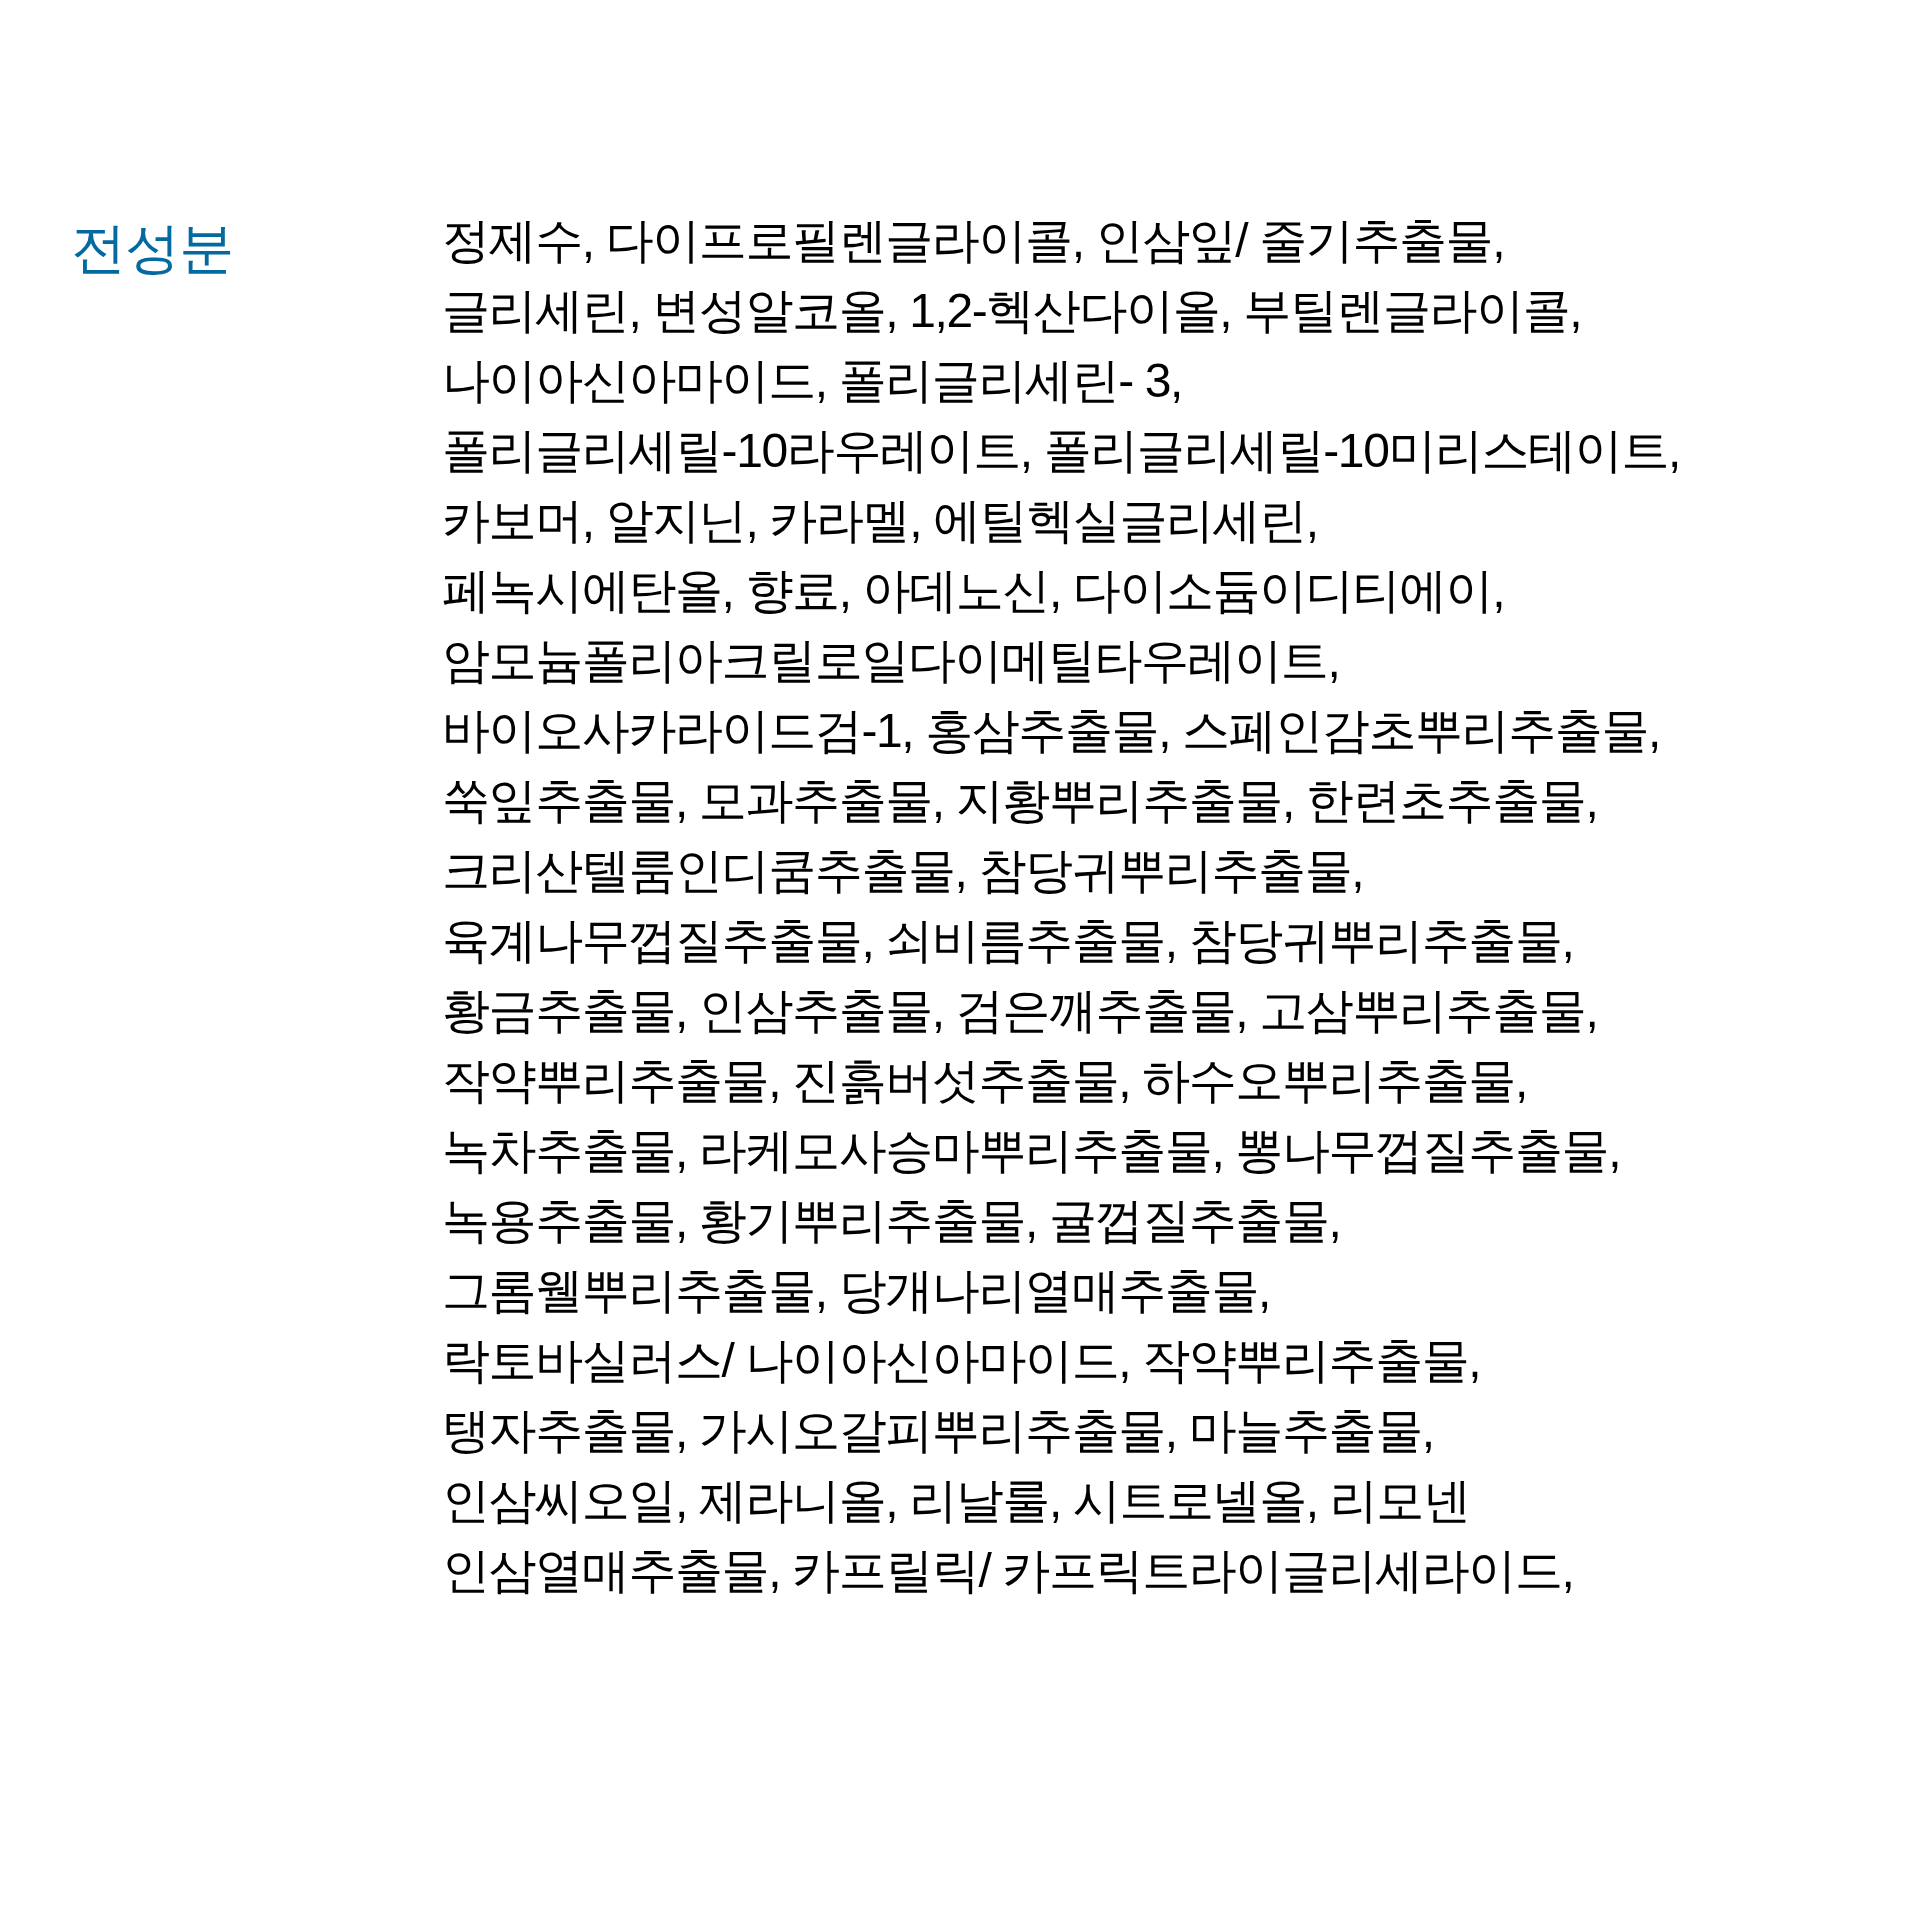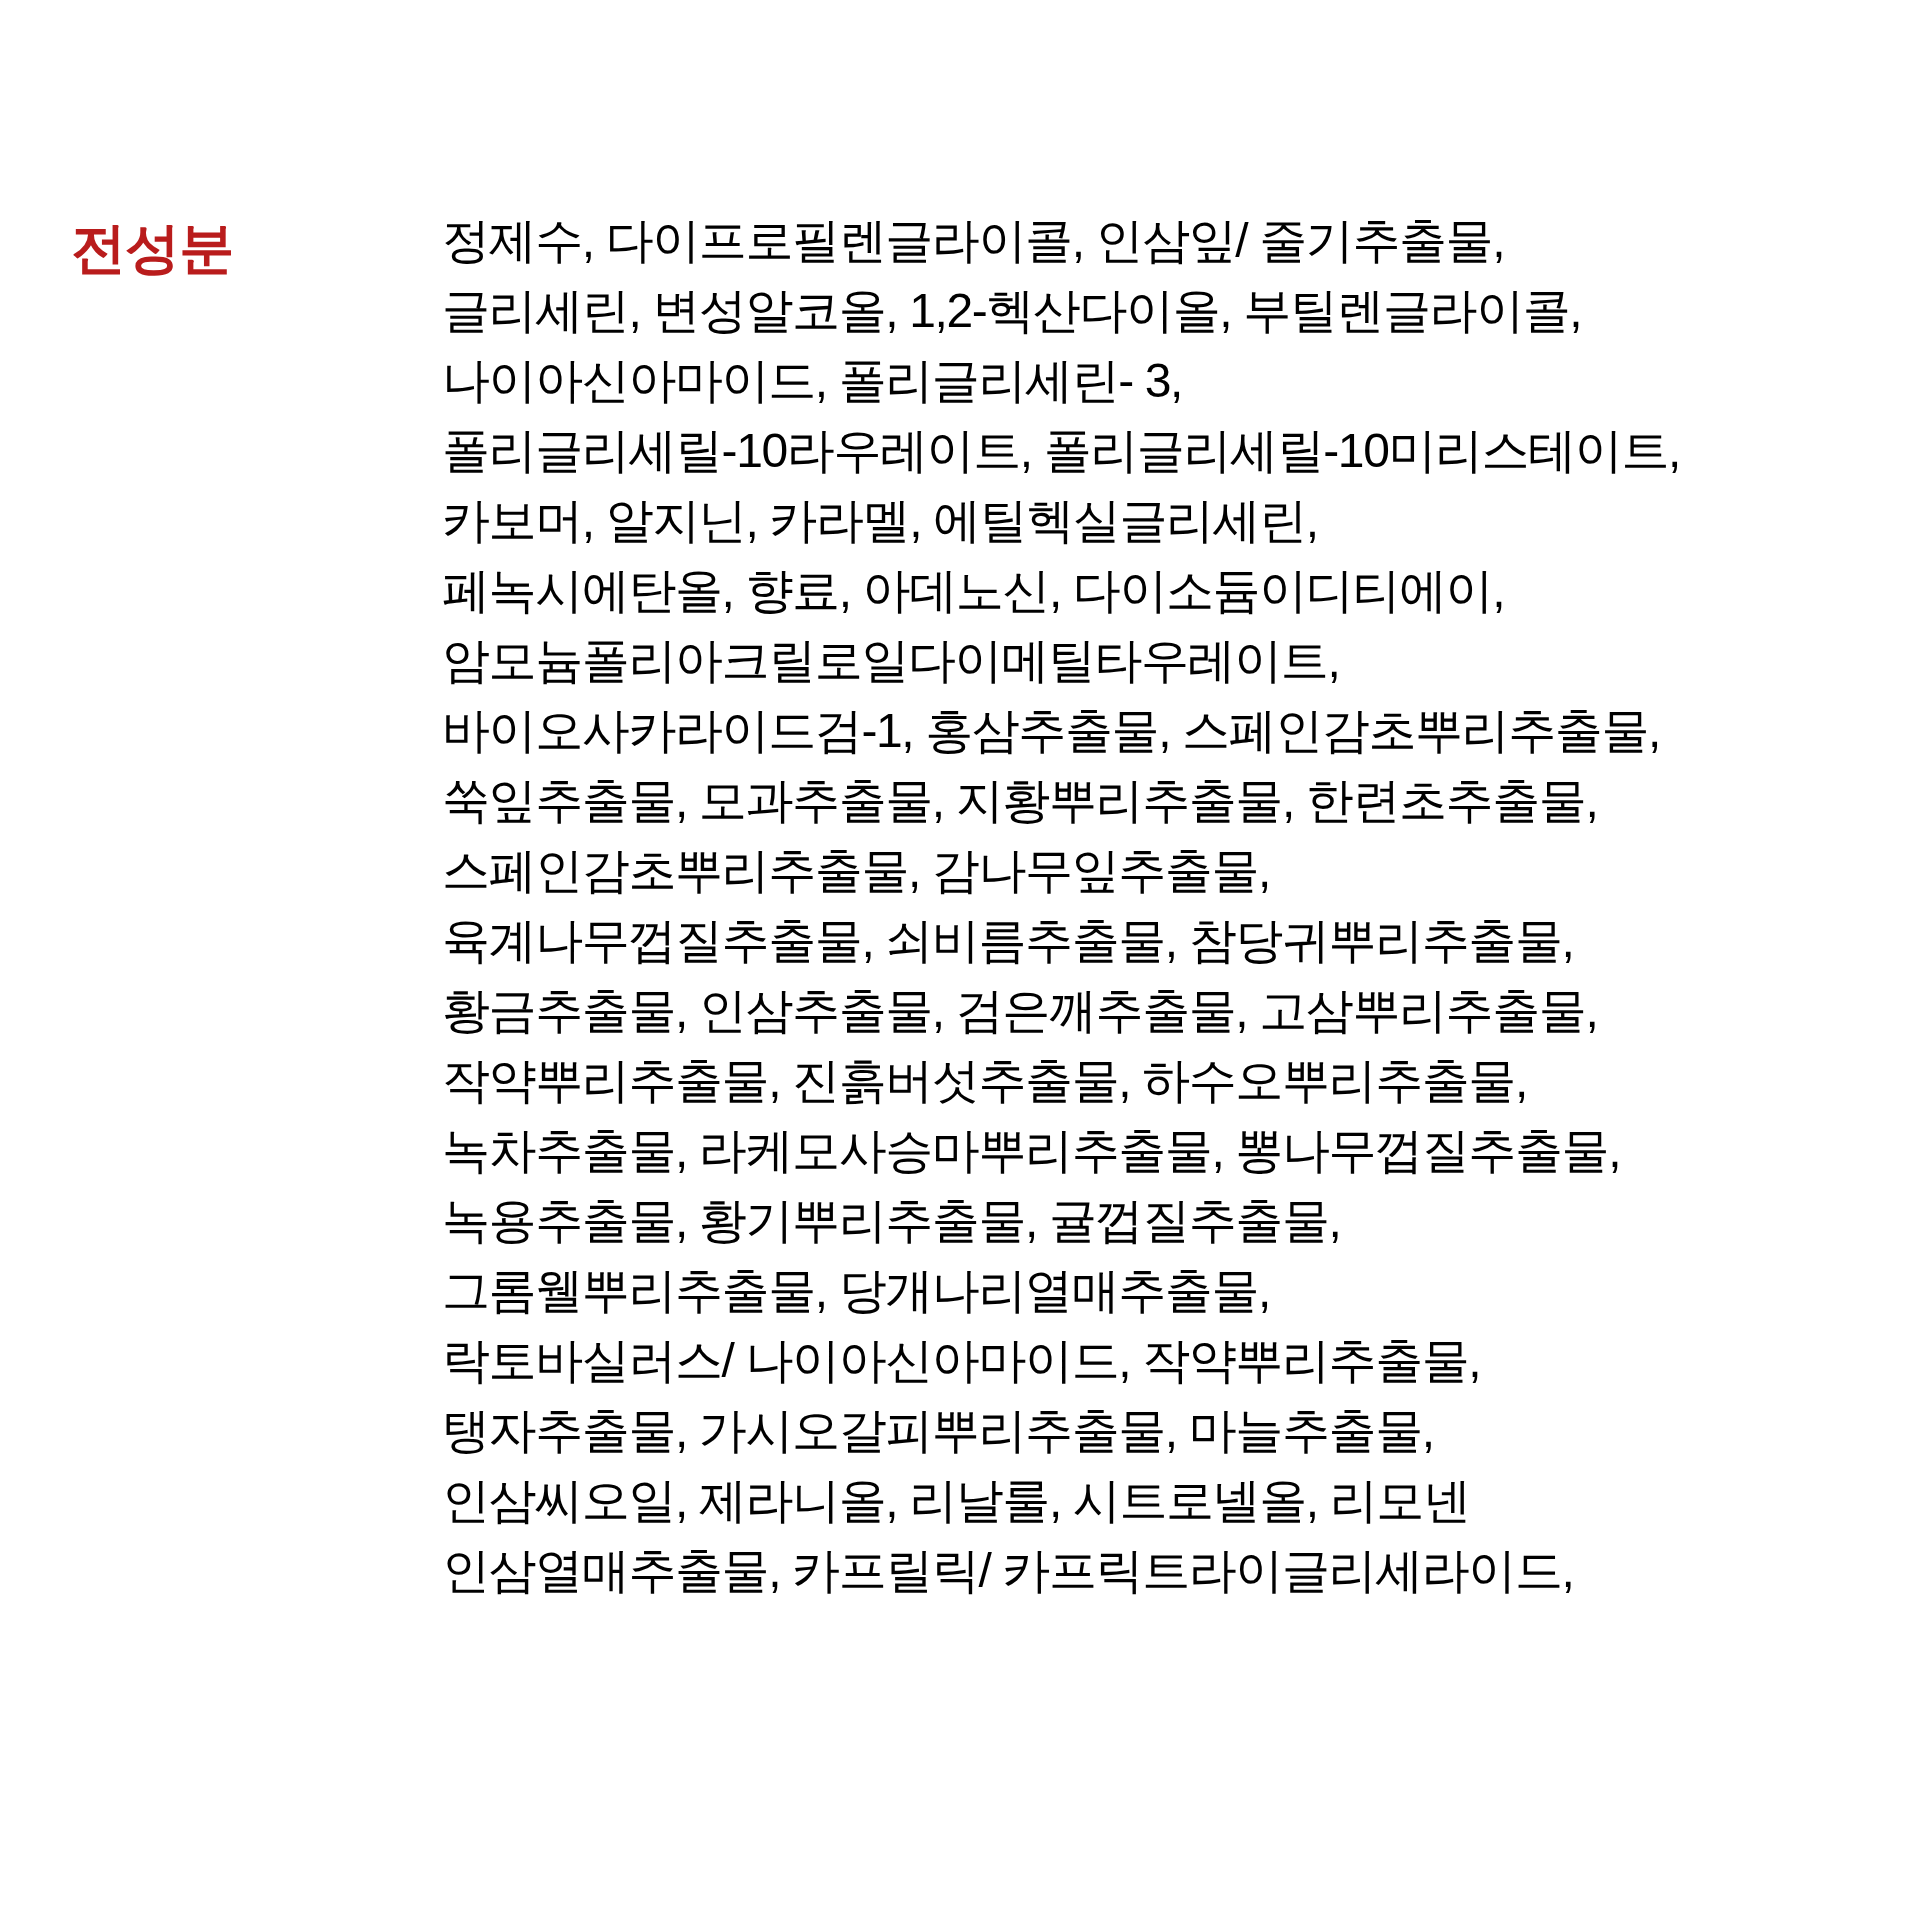--- a/index.html
+++ b/index.html
@@ -18,23 +18,23 @@
     position: absolute;
     top: 206px;
     left: 0;
     width: 1929px;
   }
   .ingredients-label {
     position: absolute;
     top: 5.7px;
     left: 71px;
     font-size: 55px;
-    font-weight: 700;
+    font-weight: 400;
     letter-spacing: -0.9px;
-    color: #b91c1c;
+    color: #0369a1;
     white-space: nowrap;
   }
   .ingredients-text {
     position: absolute;
     top: 0;
     left: 442px;
     width: 1457px;
     font-size: 48px;
     line-height: 70px;
     letter-spacing: -1.4px;
@@ -53,21 +53,21 @@
   <div class="ingredients-text">
     <div class="ingredient-line">정제수, 다이프로필렌글라이콜, 인삼잎/ 줄기추출물,</div>
     <div class="ingredient-line">글리세린, 변성알코올, 1,2-헥산다이올, 부틸렌글라이콜,</div>
     <div class="ingredient-line">나이아신아마이드, 폴리글리세린- 3,</div>
     <div class="ingredient-line">폴리글리세릴-10라우레이트, 폴리글리세릴-10미리스테이트,</div>
     <div class="ingredient-line">카보머, 알지닌, 카라멜, 에틸헥실글리세린,</div>
     <div class="ingredient-line">페녹시에탄올, 향료, 아데노신, 다이소듐이디티에이,</div>
     <div class="ingredient-line">암모늄폴리아크릴로일다이메틸타우레이트,</div>
     <div class="ingredient-line">바이오사카라이드검-1, 홍삼추출물, 스페인감초뿌리추출물,</div>
     <div class="ingredient-line">쑥잎추출물, 모과추출물, 지황뿌리추출물, 한련초추출물,</div>
-    <div class="ingredient-line">스페인감초뿌리추출물, 감나무잎추출물,</div>
+    <div class="ingredient-line">크리산텔룸인디쿰추출물, 참당귀뿌리추출물,</div>
     <div class="ingredient-line">육계나무껍질추출물, 쇠비름추출물, 참당귀뿌리추출물,</div>
     <div class="ingredient-line">황금추출물, 인삼추출물, 검은깨추출물, 고삼뿌리추출물,</div>
     <div class="ingredient-line">작약뿌리추출물, 진흙버섯추출물, 하수오뿌리추출물,</div>
     <div class="ingredient-line">녹차추출물, 라케모사승마뿌리추출물, 뽕나무껍질추출물,</div>
     <div class="ingredient-line">녹용추출물, 황기뿌리추출물, 귤껍질추출물,</div>
     <div class="ingredient-line">그롬웰뿌리추출물, 당개나리열매추출물,</div>
     <div class="ingredient-line">락토바실러스/ 나이아신아마이드, 작약뿌리추출물,</div>
     <div class="ingredient-line">탱자추출물, 가시오갈피뿌리추출물, 마늘추출물,</div>
     <div class="ingredient-line">인삼씨오일, 제라니올, 리날룰, 시트로넬올, 리모넨</div>
     <div class="ingredient-line">인삼열매추출물, 카프릴릭/ 카프릭트라이글리세라이드,</div>

